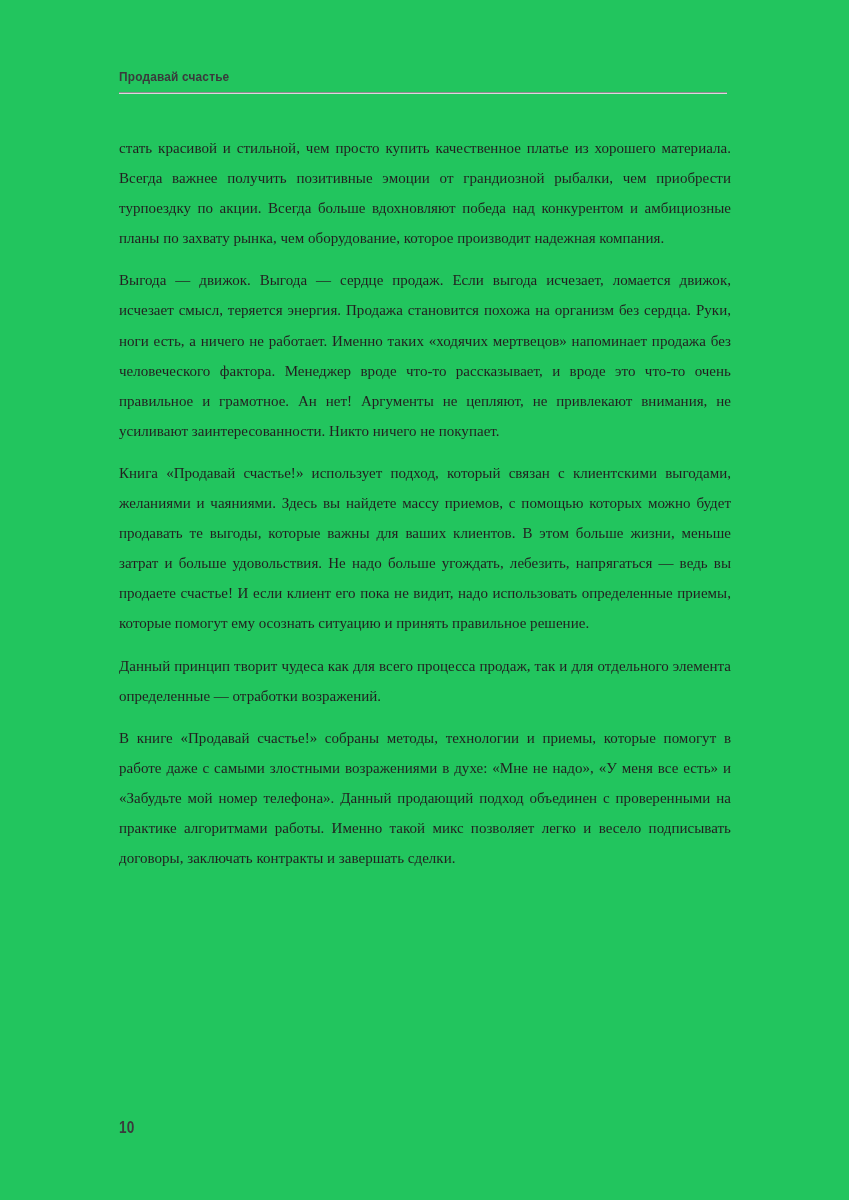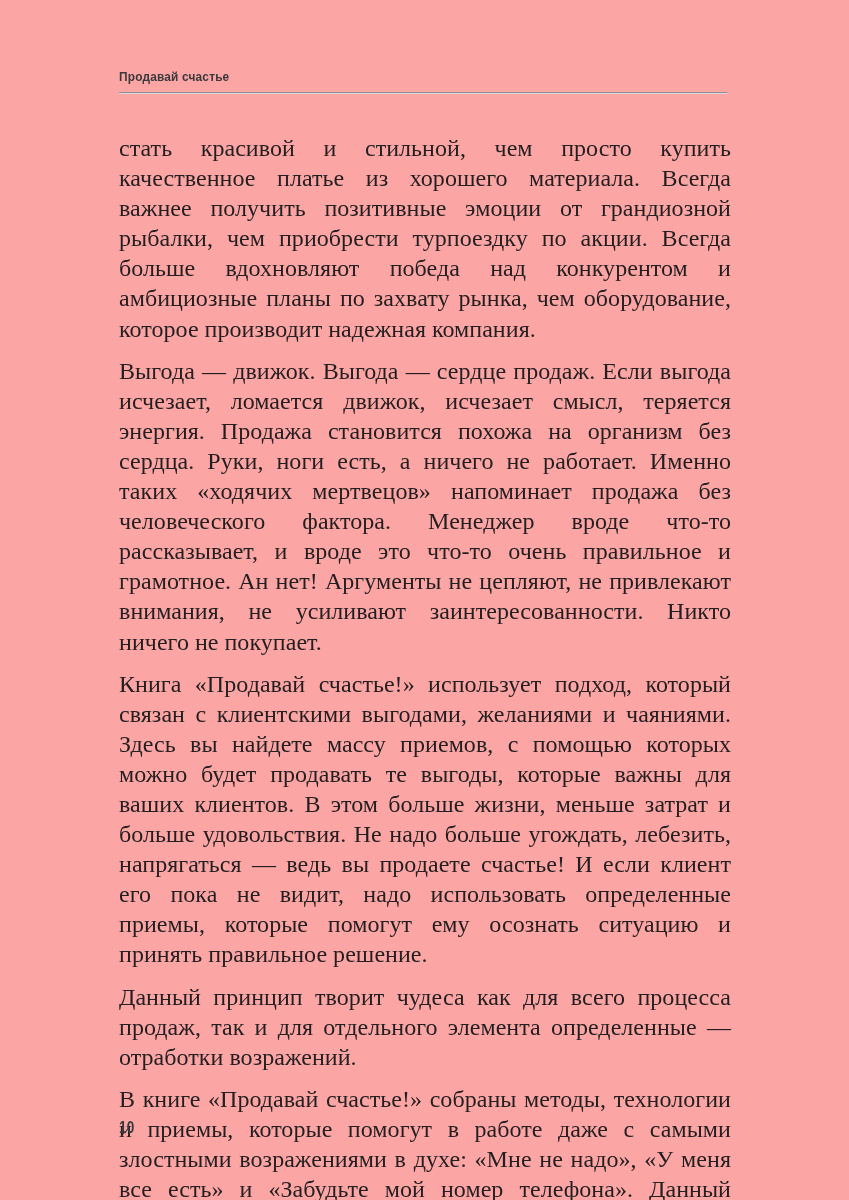--- a/index.html
+++ b/index.html
@@ -14,21 +14,21 @@
     position: relative;
     overflow: hidden;
     font-family: "Liberation Serif", "DejaVu Serif", serif;
     color: #231f20;
     -webkit-font-smoothing: antialiased;
   }
 
   .page {
     position: absolute;
     inset: 0;
-    background: #fca5a5;
+    background: #22c55e;
   }
 
   
   .running-head {
     position: absolute;
     left: 119px;
     top: 70px;
     width: 608px;
   }
   .running-head-title {
@@ -52,21 +52,21 @@
 
   
   .body-col {
     position: absolute;
     left: 119px;
     top: 133px;
     width: 612px;
   }
   .para {
     margin: 0 0 12px 0;
-    font-size: 24px;
+    font-size: 15px;
     line-height: 30.1px;
     text-align: justify;
     text-justify: inter-word;
     word-spacing: -0.004em;
     letter-spacing: 0.002em;
     hyphens: manual;
     color: #231f20;
   }
   .para:last-child { margin-bottom: 0; }
 

